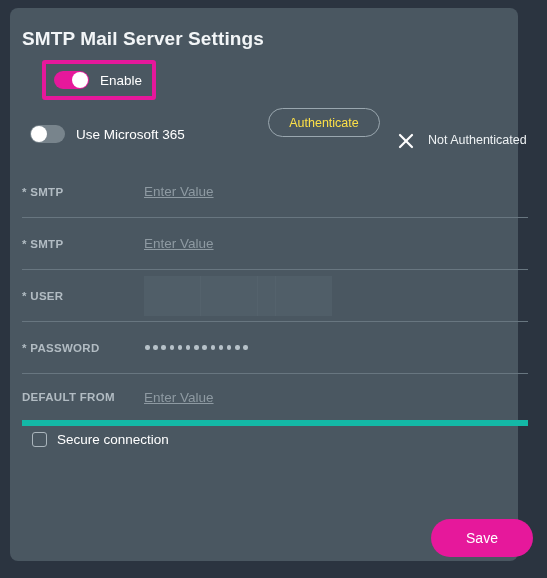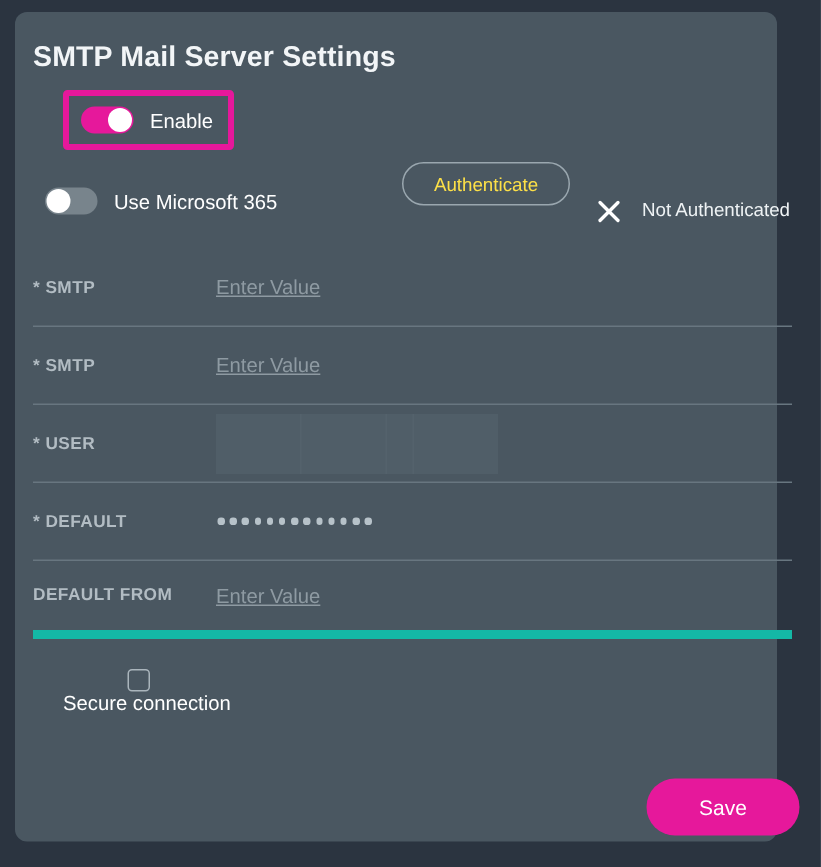--- a/index.html
+++ b/index.html
@@ -190,21 +190,21 @@
     background: #54626c;
   }
 
   
   .check-row {
     position: absolute;
     left: 22px;
     display: flex;
     align-items: center;
   }
-  .check-row.c1 { top: 438px; flex-direction: column; }
+  .check-row.c1 { top: 424px; }
   .check-row.c2 { top: 474px; }
 
   .checkbox {
     width: 15px;
     height: 15px;
     border: 1px solid #aab5bc;
     border-radius: 3px;
     background: transparent;
     flex: 0 0 auto;
   }
@@ -279,21 +279,21 @@
     <div class="row">
       <span class="row-label">* USER</span>
       <div class="user-input">
         <div class="seg" style="left:56px"></div>
         <div class="seg" style="left:113px"></div>
         <div class="seg" style="left:131px"></div>
       </div>
     </div>
 
     <div class="row">
-      <span class="row-label">* DEFAULT</span>
+      <span class="row-label">* PASSWORD</span>
       <div class="row-value pw-dots" id="pw-dots">
           <span class="dot"></span>
           <span class="dot"></span>
           <span class="dot"></span>
           <span class="dot"></span>
           <span class="dot"></span>
           <span class="dot"></span>
           <span class="dot"></span>
           <span class="dot"></span>
           <span class="dot"></span>

